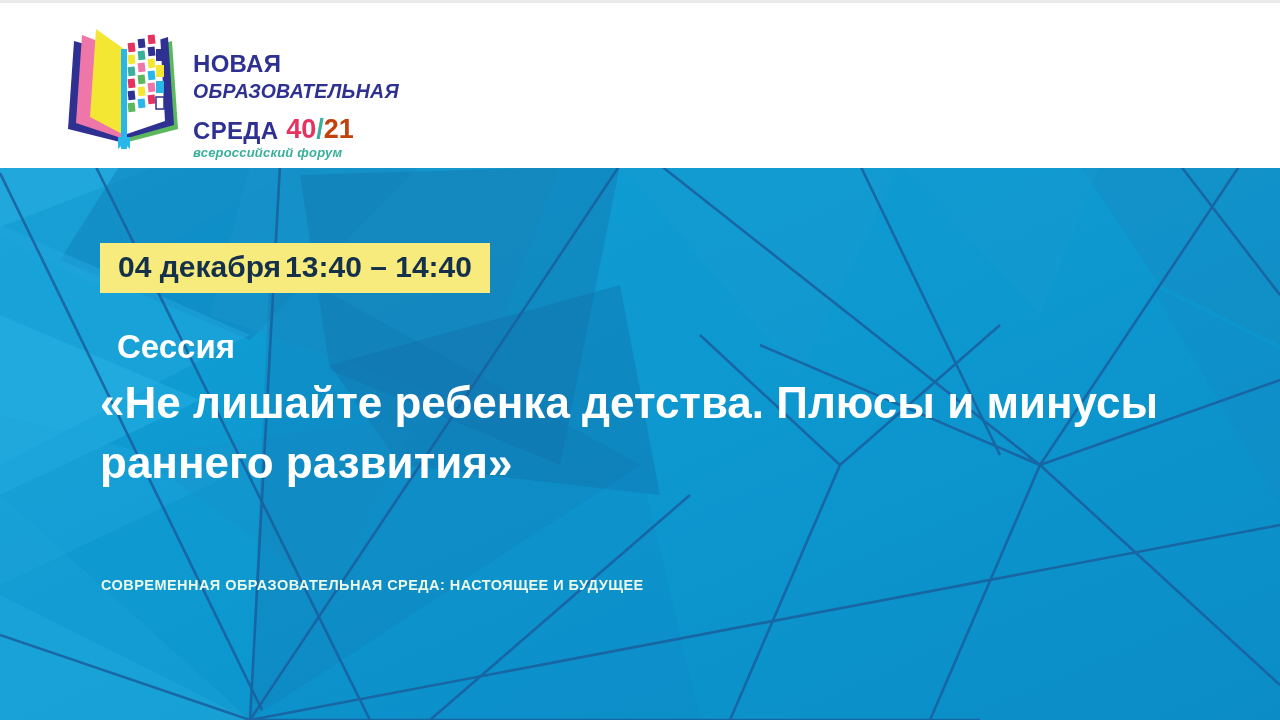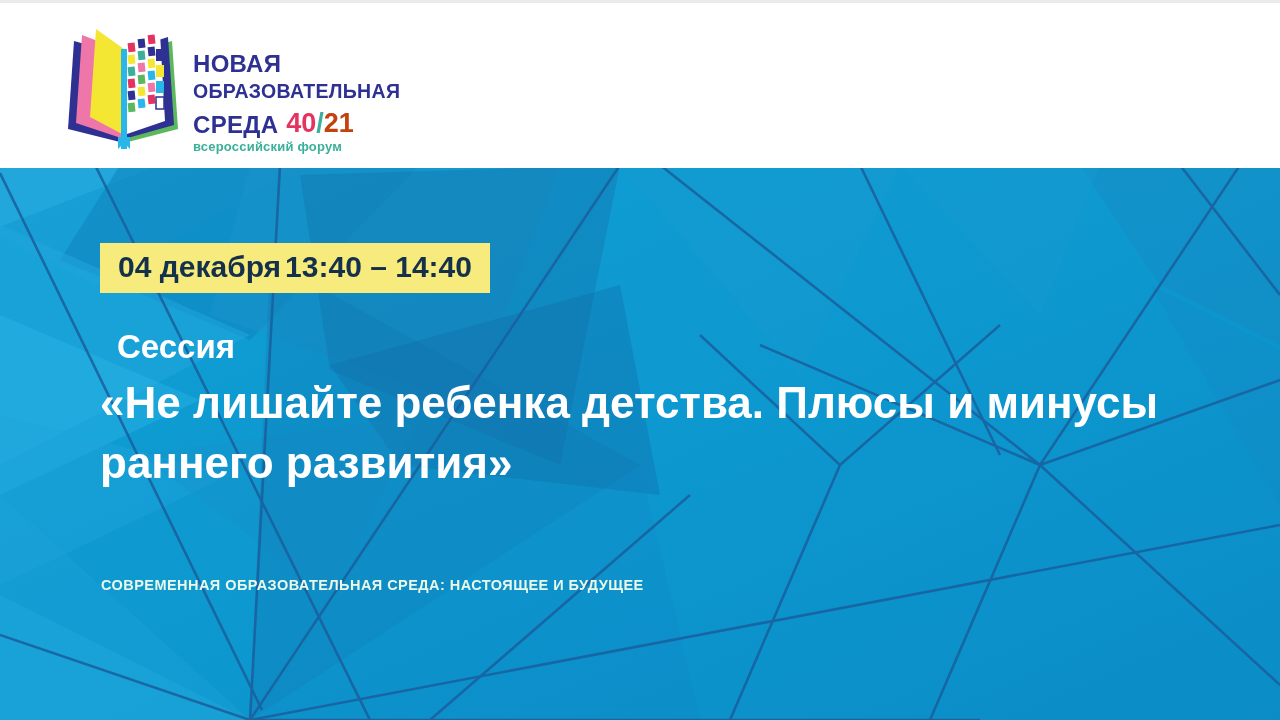--- a/index.html
+++ b/index.html
@@ -53,36 +53,37 @@
   }
   .lw-line {
     display: block;
     color: #2e3192;
     font-weight: bold;
     letter-spacing: 0.3px;
     line-height: 1.0;
     white-space: nowrap;
   }
   .lw1 { font-size: 24px; margin-bottom: 6px; }
-  .lw2 { font-size: 19.5px; margin-bottom: 8px; }
+  .lw2 { font-size: 19.5px; margin-bottom: 14px; font-style: italic; }
   .lw3row {
     display: flex;
     align-items: flex-end;
     gap: 8px;
     margin-bottom: 3px;
   }
   .lw3 { font-size: 24px; }
   .lw-year { font-size: 27px; font-weight: bold; line-height: 1; }
   .lw-year .y20 { color: #e5325f; }
   .lw-year .ysl { color: #3aaf9a; }
   .lw-year .y21 { color: #c2410c; }
   .lw4 {
     font-size: 13px;
     color: #3aaf9a;
     font-weight: bold;
+    font-style: italic;
     letter-spacing: 0.2px;
   }
 
   
   .bg-wrap {
     position: absolute;
     left: 0;
     top: 165px;
     width: 1280px;
     height: 555px;

